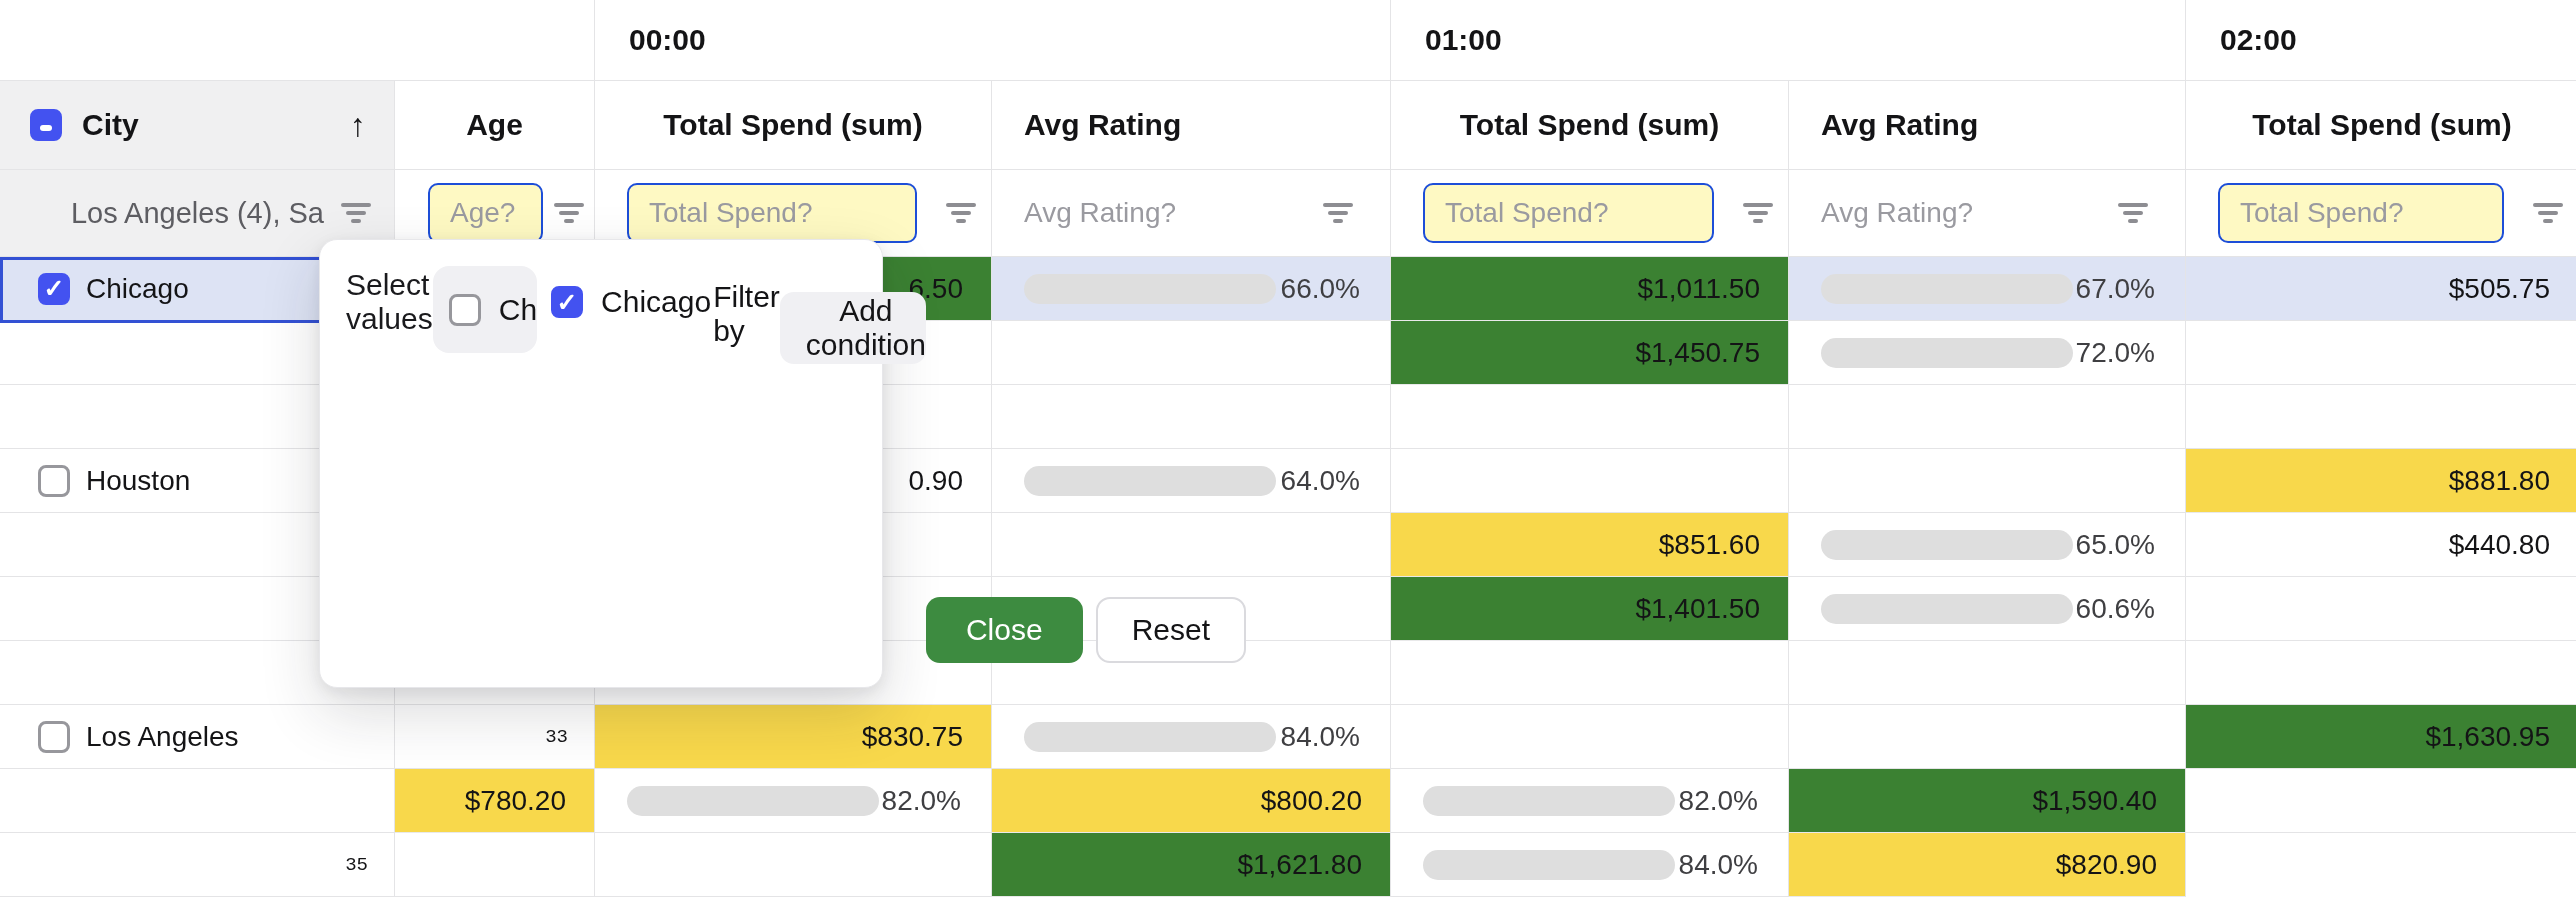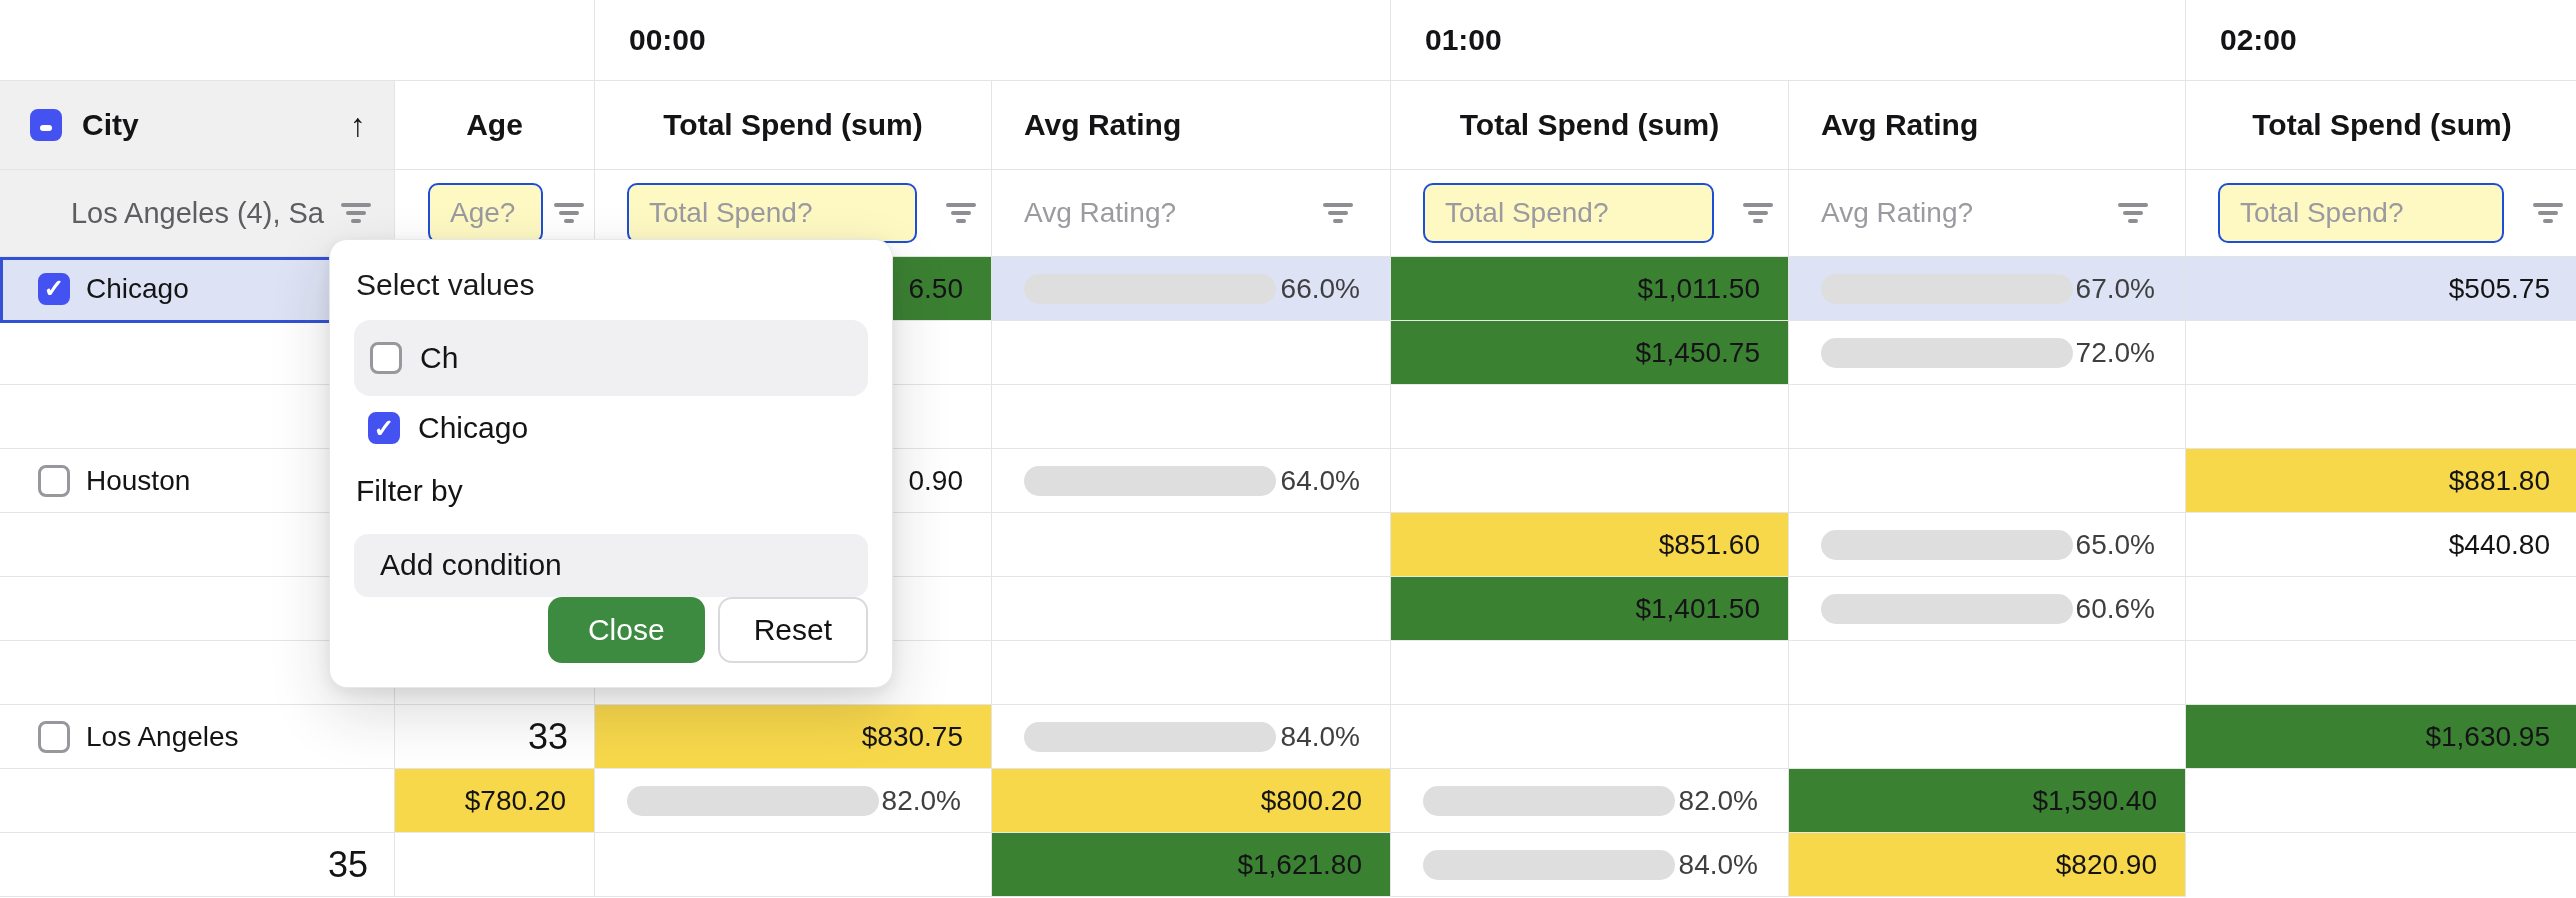--- a/index.html
+++ b/index.html
@@ -39,21 +39,21 @@
   .ts-filter { padding:0 14px 0 32px; gap:28px; }
   .ts-filter .f-input { flex:1; }
   .ar-filter { padding:0 36px 0 32px; }
   .ar-filter .f-input { flex:1; }
 
   .filter-icon { flex:0 0 auto; display:block; }
   .filter-icon rect { fill:#8d8d92; }
 
   
   .money { justify-content:flex-end; padding-right:28px; font-size:28px; }
-  .agecell { justify-content:flex-end; padding-right:26px; font-size:36px; }
+  .agecell { justify-content:flex-end; padding-right:26px; font-size:19px;font-family:Liberation Mono, monospace; }
   .citycell { padding-left:38px; gap:16px; font-size:28px; }
   .ratecell { justify-content:space-between; padding:0 30px 0 32px; }
   .ratecell .pct { font-size:28px; color:#3f3f42; }
   .track { width:252px; height:30px; border-radius:15px; background:#dedede; overflow:hidden; }
   .bar-fill { height:100%; }
 
   .fill-green { background:#3b8132; }
   .fill-yellow { background:#f8d84b; }
   .hl { background:#dde3f4; }
   .cell.fill-green, .cell.fill-yellow { border-bottom-color:#e9e9ea; }
@@ -62,21 +62,21 @@
   .cb { width:32px; height:32px; border-radius:8px; border:3px solid #97979c; background:#fff; flex:0 0 auto; position:relative; }
   .cb.on { background:#4352f0; border-color:#4352f0; }
   .cb.on::after { content:"\2713"; position:absolute; inset:0; color:#fff; font-size:25px; font-weight:700; display:flex; align-items:center; justify-content:center; }
   .cb.indet { background:#4352f0; border-color:#4352f0; }
   .cb.indet::after { content:""; position:absolute; left:7px; right:7px; top:13px; height:6px; border-radius:3px; background:#fff; }
 
   
   .sel-outline { position:absolute; left:0; top:257px; width:395px; height:66px; border:3.5px solid #3351d4; pointer-events:none; z-index:3; }
 
   
-  .popup { position:absolute; left:329px; top:239px; width:564px; height:449px; background:#fff; border:1px solid #e7e7ea; border-radius:18px; box-shadow:0 24px 60px rgba(30,30,40,.16), 0 4px 14px rgba(30,30,40,.08); z-index:10; padding:26px 24px 24px 24px; display:flex; flex-direction:column; }
+  .popup { position:absolute; left:319px; top:239px; width:564px; height:449px; background:#fff; border:1px solid #e7e7ea; border-radius:18px; box-shadow:0 24px 60px rgba(30,30,40,.16), 0 4px 14px rgba(30,30,40,.08); z-index:10; padding:26px 24px 24px 24px; display:flex; }
   .popup .title { font-size:30px; color:#1a1a1d; margin:2px 0 18px 2px; }
   .opt { display:flex; align-items:center; height:87px; border-radius:16px; padding-left:16px; gap:18px; font-size:30px; }
   .opt.shaded { background:#f0f0f3; }
   .opt.plain { height:72px; padding-left:14px; }
   .flabel { font-size:30px; margin:14px 0 0 2px; }
   .addcond { margin-top:26px; height:72px; border-radius:14px; background:#f0f0f3; display:flex; align-items:center; padding-left:26px; font-size:30px; color:#141416; border:none; font-family:"Liberation Sans",sans-serif; }
   .pfoot { margin-top:auto; display:flex; justify-content:flex-end; gap:13px; }
   .btn { height:66px; border-radius:14px; font-size:30px; display:flex; align-items:center; justify-content:center; font-family:"Liberation Sans",sans-serif; }
   .btn.close { background:#3d8b40; color:#fff; border:none; padding:0 40px; }
   .btn.reset { background:#fff; color:#141416; border:2px solid #dadade; padding:0 34px; }

